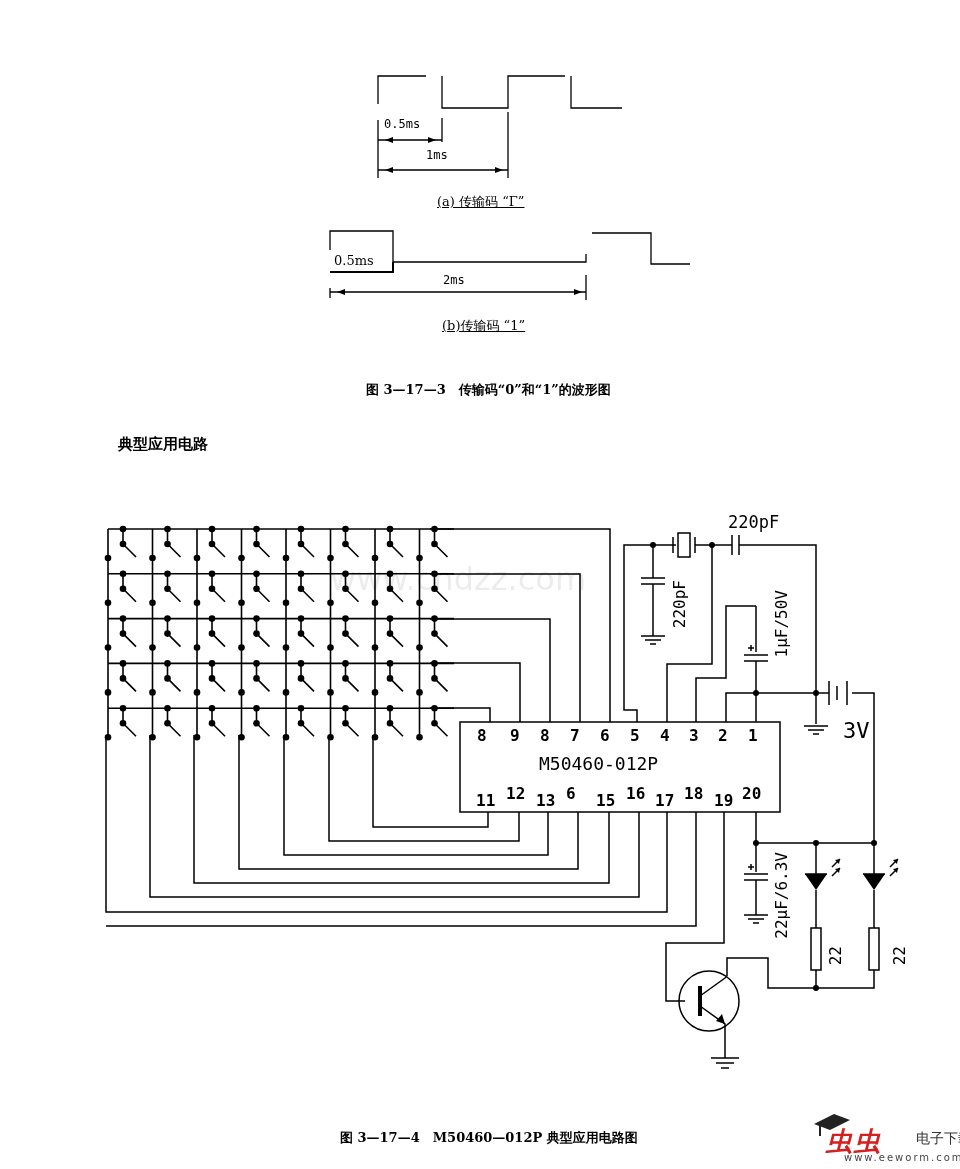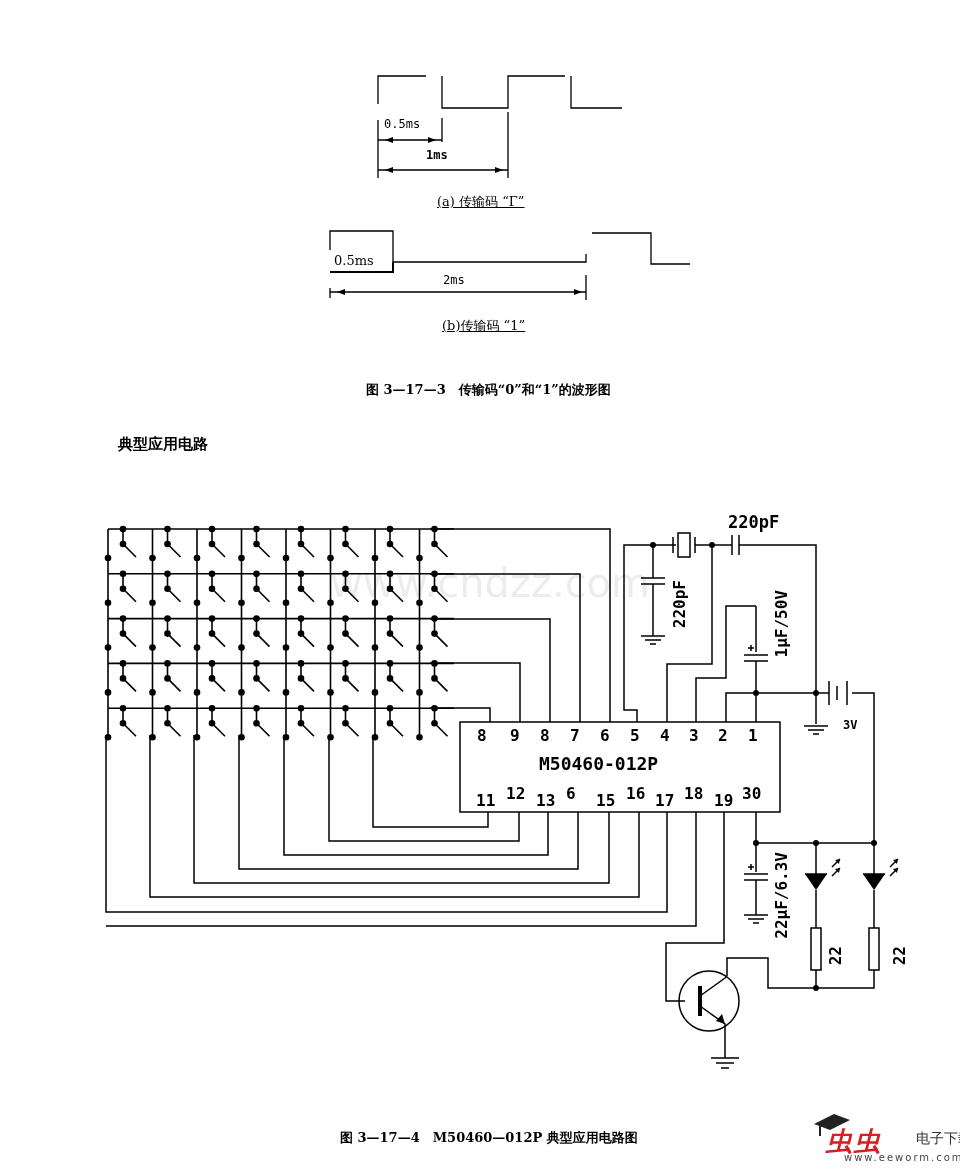--- a/index.html
+++ b/index.html
@@ -4,24 +4,24 @@
 <style>
   html, body { margin:0; padding:0; background:#ffffff; }
   body { width:960px; height:1169px; position:relative; overflow:hidden;
          font-family:"DejaVu Serif", serif; color:#000; }
   svg { position:absolute; left:0; top:0; }
   .lbl { position:absolute; white-space:nowrap; }
   .wave-lbl { font-family:"DejaVu Sans Mono", monospace; font-size:12px; }
   .cap { font-family:"DejaVu Serif", serif; font-size:13px;text-decoration:underline; }
   .fig-cap { font-family:"DejaVu Serif", serif; font-size:13px; font-weight:bold;text-align:right; }
   .section { font-family:"DejaVu Sans", sans-serif; font-size:15px; font-weight:bold; }
-  .mono-b { font-family:"DejaVu Sans Mono", monospace; font-weight:bold; }
+  .mono-b { font-family:"DejaVu Sans Mono", monospace; font-weight:normal; }
   .pin { font-family:"DejaVu Sans Mono", monospace; font-weight:bold; font-size:16px; position:absolute; }
   .vert { writing-mode:vertical-rl; transform:rotate(180deg); }
-  .wm { font-family:"DejaVu Sans", sans-serif; font-size:40px; color:#000; opacity:0.07; }
+  .wm { font-family:"DejaVu Sans", sans-serif; font-size:32px; color:#000; opacity:0.07; }
   .logo-text { font-family:"DejaVu Sans", sans-serif; }
 </style>
 </head>
 <body>
 
 <svg width="960" height="1169">
   <g stroke="#000" stroke-width="1.3" fill="none">
 
     <path d="M378,104 L378,76 L426,76 M442,76 L442,108 L503,108 L508,108 L508,76 L565,76 M571,76 L571,108 L622,108"></path>
     <path d="M378,120 L378,178 M442,118 L442,142 M378,140 L442,140"></path>
@@ -35,21 +35,21 @@
     <polygon points="385,140 393,137 393,143"></polygon>
     <polygon points="436,140 428,137 428,143"></polygon>
     <polygon points="385,170 393,167 393,173"></polygon>
     <polygon points="503,170 495,167 495,173"></polygon>
     <polygon points="337,292 345,289 345,295"></polygon>
     <polygon points="582,292 574,289 574,295"></polygon>
   </g>
 </svg>
 
 <div class="lbl wave-lbl" style="left:384px;top:117px;">0.5ms</div>
-<div class="lbl wave-lbl" style="left:426px;top:148px;font-weight:bold;">1ms</div>
+<div class="lbl wave-lbl" style="left:426px;top:148px;">1ms</div>
 <div class="lbl cap" style="left:437px;top:193px;">(a) 传输码 “Γ”</div>
 
 <div class="lbl" style="left:334px;top:253px;font-family:'DejaVu Serif',serif;font-size:13px;">0.5ms</div>
 <div class="lbl wave-lbl" style="left:443px;top:273px;text-align:right;">2ms</div>
 <div class="lbl cap" style="left:442px;top:317px;">(b)传输码 “1”</div>
 
 <div class="lbl fig-cap" style="left:366px;top:381px;">图 3—17—3　传输码“0”和“1”的波形图</div>
 
 <div class="lbl section" style="left:118px;top:435px;">典型应用电路</div>
 
@@ -382,28 +382,28 @@
 <div id="bottom-pins">
     <div class="pin" style="left: 476px; top: 791px;">11</div>
     <div class="pin" style="left: 506px; top: 784px;">12</div>
     <div class="pin" style="left: 536px; top: 791px;">13</div>
     <div class="pin" style="left: 566px; top: 784px;">6</div>
     <div class="pin" style="left: 596px; top: 791px;">15</div>
     <div class="pin" style="left: 626px; top: 784px;">16</div>
     <div class="pin" style="left: 655px; top: 791px;">17</div>
     <div class="pin" style="left: 684px; top: 784px;">18</div>
     <div class="pin" style="left: 714px; top: 791px;">19</div>
-    <div class="pin" style="left: 742px; top: 784px;">30</div>
+    <div class="pin" style="left: 742px; top: 784px;">20</div>
   </div>
 <div class="lbl mono-b" style="left:539px;top:753px;font-size:18px;">M50460-012P</div>
 
 <div class="lbl mono-b" style="left:728px;top:512px;font-size:17px;">220pF</div>
 <div class="lbl mono-b vert" style="left:670px;top:580px;font-size:16px;">220pF</div>
 <div class="lbl mono-b vert" style="left:772px;top:590px;font-size:16px;">1μF/50V</div>
-<div class="lbl mono-b" style="left:843px;top:718px;font-size:12px;">3V</div>
+<div class="lbl mono-b" style="left:843px;top:718px;font-size:22px;">3V</div>
 <div class="lbl mono-b vert" style="left:772px;top:852px;font-size:16px;">22μF/6.3V</div>
 <div class="lbl mono-b vert" style="left:826px;top:946px;font-size:16px;">22</div>
 <div class="lbl mono-b vert" style="left:890px;top:946px;font-size:16px;">22</div>
 
 <div class="lbl wm" style="left:330px;top:560px;">www.cndzz.com</div>
 
 <div class="lbl fig-cap" style="left:340px;top:1129px;">图 3—17—4　M50460—012P 典型应用电路图</div>
 
 <div style="position:absolute;left:808px;top:1108px;width:150px;height:58px;">
   <svg width="40" height="28" style="position:absolute;left:4px;top:2px;">

